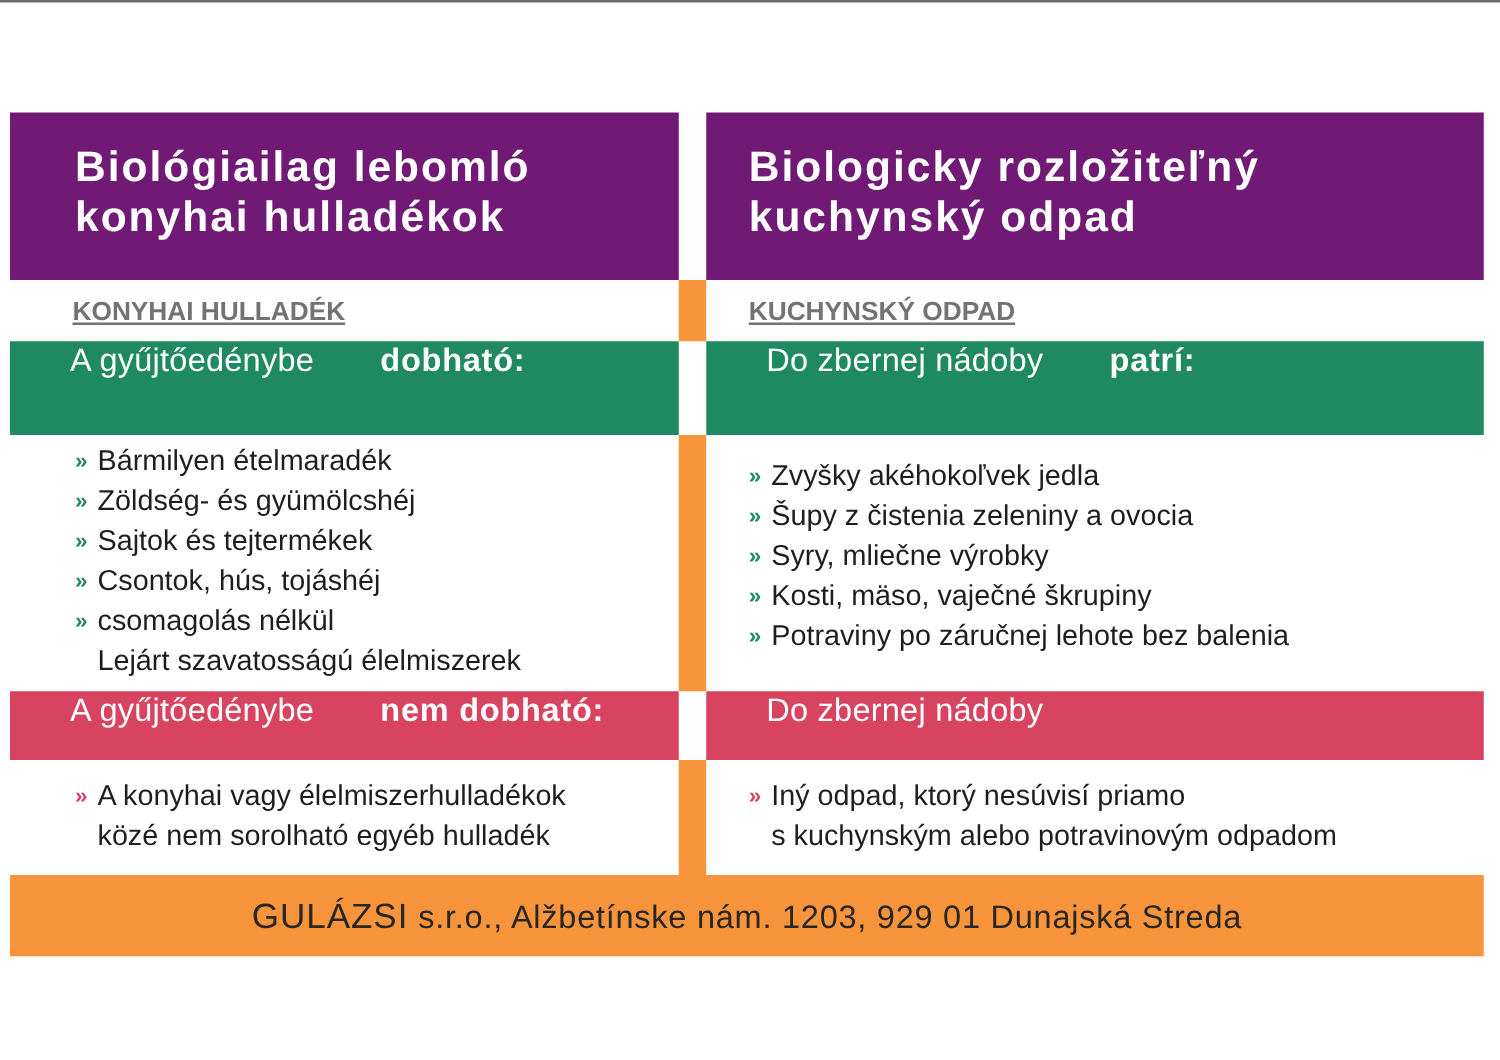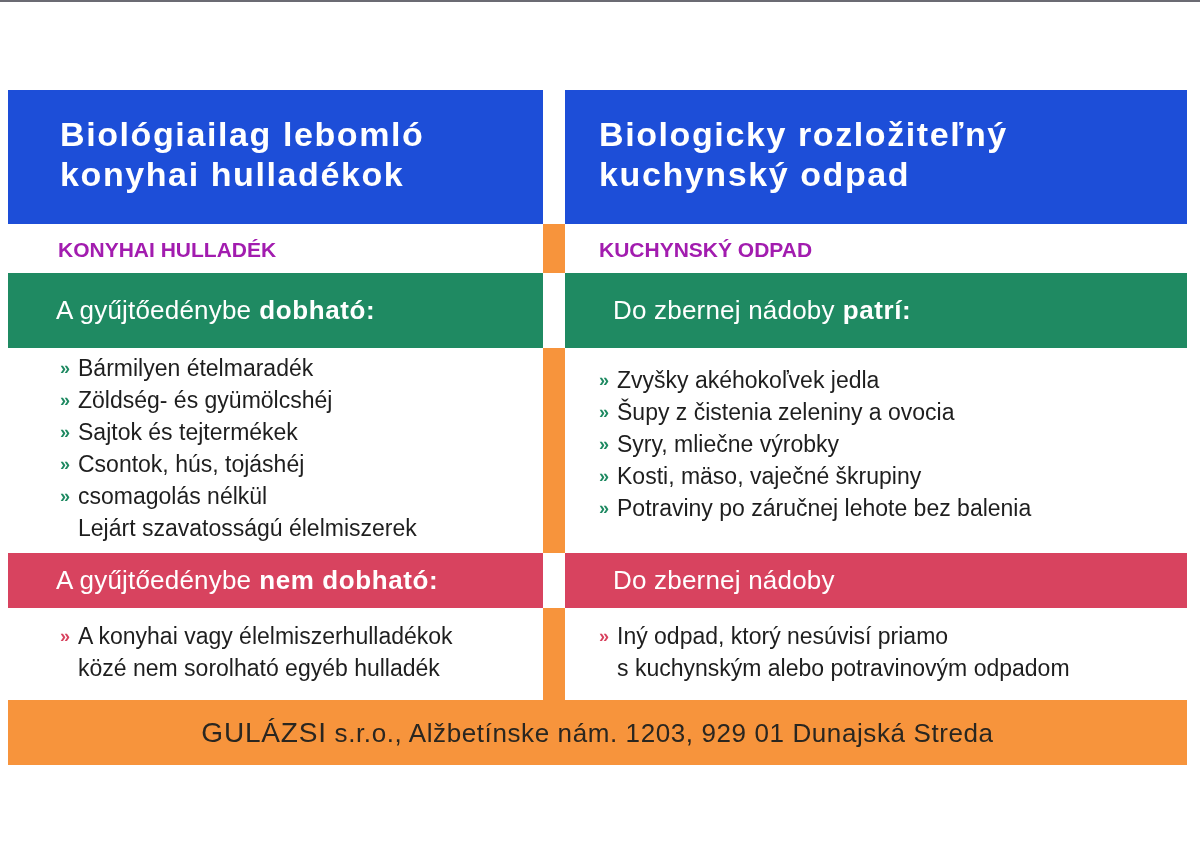--- a/index.html
+++ b/index.html
@@ -5,41 +5,41 @@
   html, body { margin: 0; padding: 0; }
   body {
     width: 1200px; height: 848px; position: relative; overflow: hidden;
     background: #ffffff;
     font-family: "Liberation Sans", sans-serif;
     color: #1e1e1e;
   }
   .topline { position: absolute; left: 0; top: 0; width: 1200px; height: 2px; background: #6b6b73; }
   .abs { position: absolute; box-sizing: border-box; }
 
-  .band-title { background: #1d4ed8; color: #ffffff; }
+  .band-title { background: #701a75; color: #ffffff; }
   .band-green { background: #1f8a62; color: #ffffff; }
   .band-pink { background: #d8435f; color: #ffffff; }
   .orange { background: #f7943c; }
 
   .title-text {
     font-family: "Liberation Sans", sans-serif;
     font-weight: bold; font-size: 34px; line-height: 40px;
     letter-spacing: 1.6px;
     padding-left: 52px; padding-top: 24px;
   }
   .right .title-text { padding-left: 34px; }
   .subhead {
     font-weight: bold; font-size: 21px; letter-spacing: 0px;
-    padding-left: 50px; padding-top: 14px; color: #a21caf;
+    padding-left: 50px; padding-top: 14px; color: #737373; text-decoration: underline;
   }
   .right .subhead { padding-left: 34px; }
   .band-label {
     font-size: 26px; font-weight: normal; letter-spacing: 0.2px;
     padding-left: 48px;
-    display: flex; align-items: center; height: 100%;
+    display: flex; height: 100%; gap: 45px;
   }
   .band-label b { font-weight: bold; letter-spacing: 0.6px; margin-left: 8px; }
   .right .band-label { }
   ul.items {
     list-style: none; margin: 0; padding: 0 0 0 52px;
     font-size: 23px; line-height: 32px; color: #1e1e1e;
   }
   .right ul.items { padding-left: 34px; }
   ul.items li { position: relative; padding-left: 18px; }
   ul.items li .bullet { position: absolute; left: 0; top: 0; font-size: 18px; font-weight: bold; }

